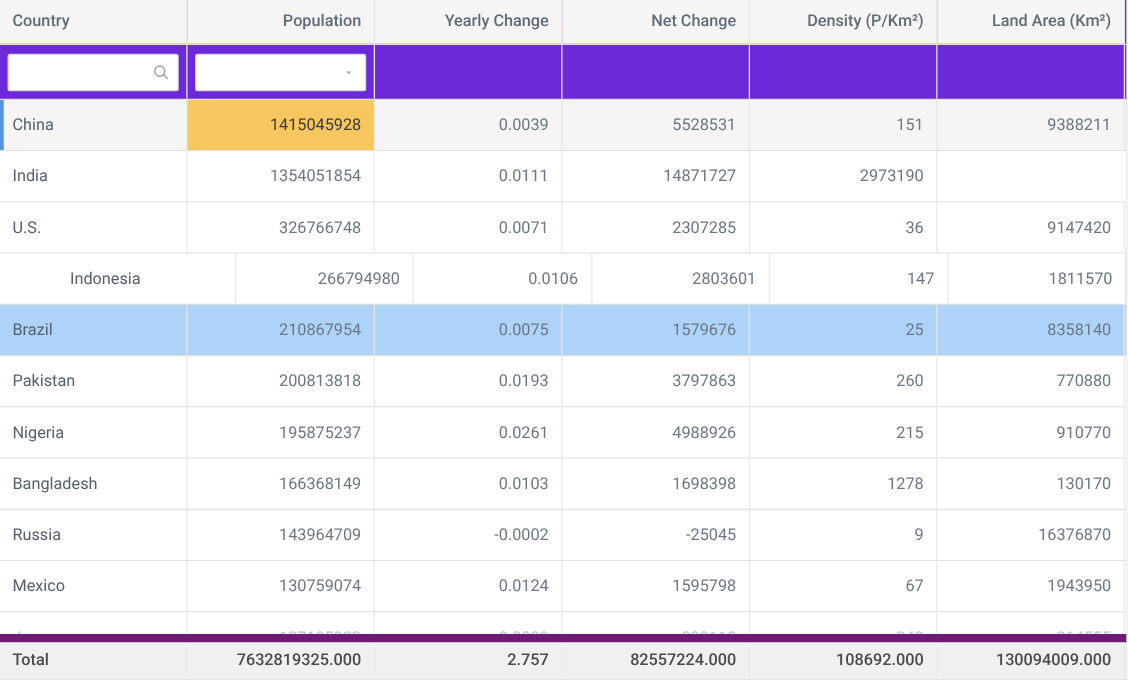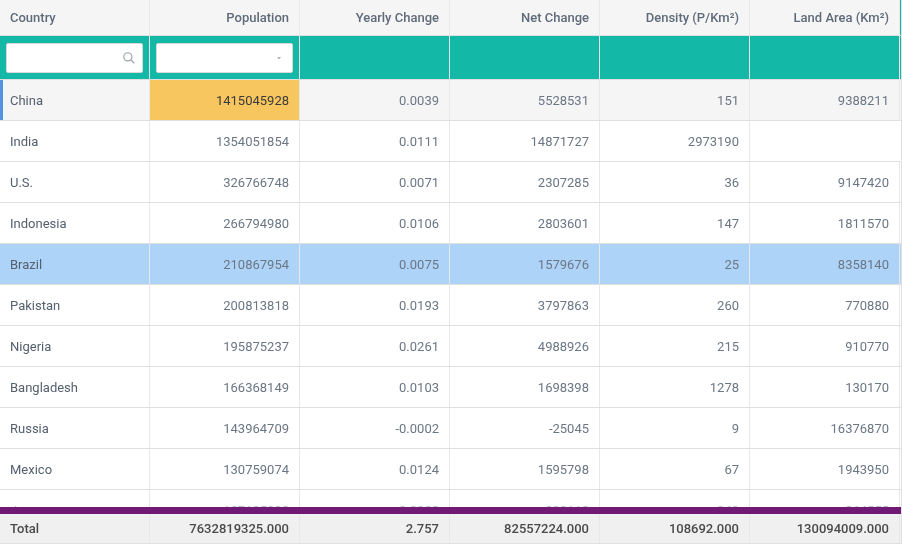--- a/index.html
+++ b/index.html
@@ -16,21 +16,21 @@
   display: flex;
   flex-direction: column;
   width: 902px;
   height: 544px;
   border: 1px solid #e0e0e0;
   border-top: none;
   border-left: none;
 }
 .header-row, .filter-row, .footer-row {
   display: flex;
-  background: #14b8a6;
+  background: #6d28d9;
 }
 .header-row { height: 36px; border-bottom: 1px solid #e0e0e0; }
 .filter-row { height: 44px; border-bottom: 1px solid #e0e0e0; }
 .footer-row {
   height: 36px;
   border-top: 7px solid #701a75;
   background: #f0f0f0;
   font-weight: 500;
 }
 .body {
@@ -174,21 +174,21 @@
         <div class="cell col-area num">2973190</div>
       </div>
       <div class="data-row" style="position: relative;">
         <div class="cell col-country">U.S.</div>
         <div class="cell col-pop num">326766748</div>
         <div class="cell col-yc num">0.0071</div>
         <div class="cell col-nc num">2307285</div>
         <div class="cell col-dens num">36</div>
         <div class="cell col-area num">9147420</div>
       </div>
-      <div class="data-row" style="position: relative;">
+      <div class="data-row" style="position: relative; padding-left: 46px;">
         <div class="cell col-country">Indonesia</div>
         <div class="cell col-pop num">266794980</div>
         <div class="cell col-yc num">0.0106</div>
         <div class="cell col-nc num">2803601</div>
         <div class="cell col-dens num">147</div>
         <div class="cell col-area num">1811570</div>
       </div>
       <div class="data-row hl-row" style="position: relative;">
         <div class="cell col-country">Brazil</div>
         <div class="cell col-pop num">210867954</div>

